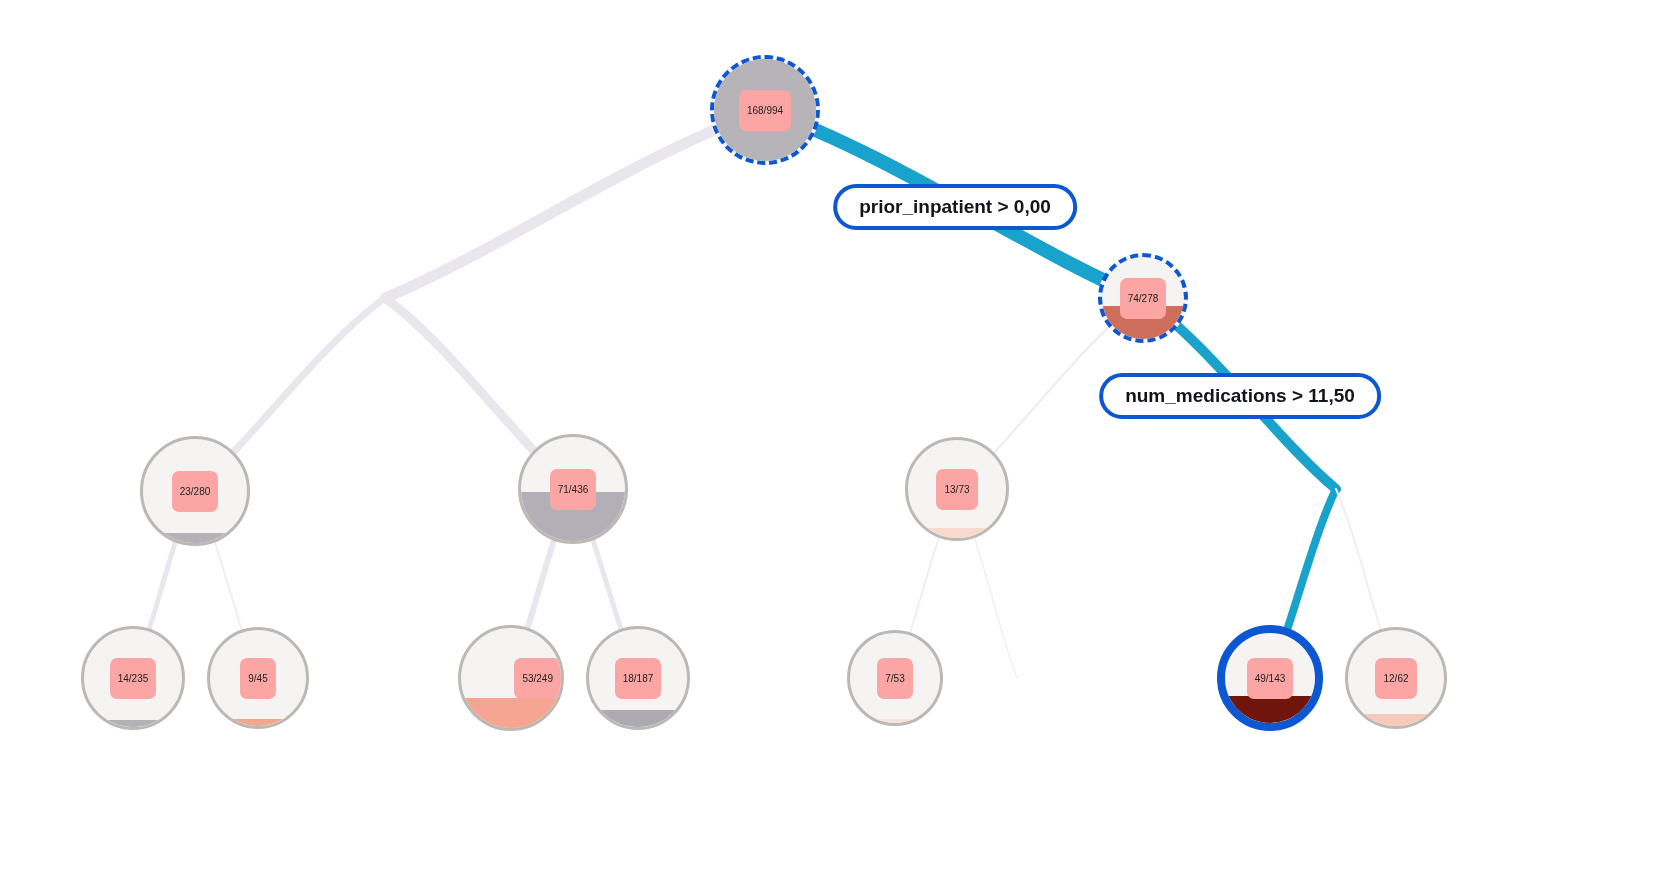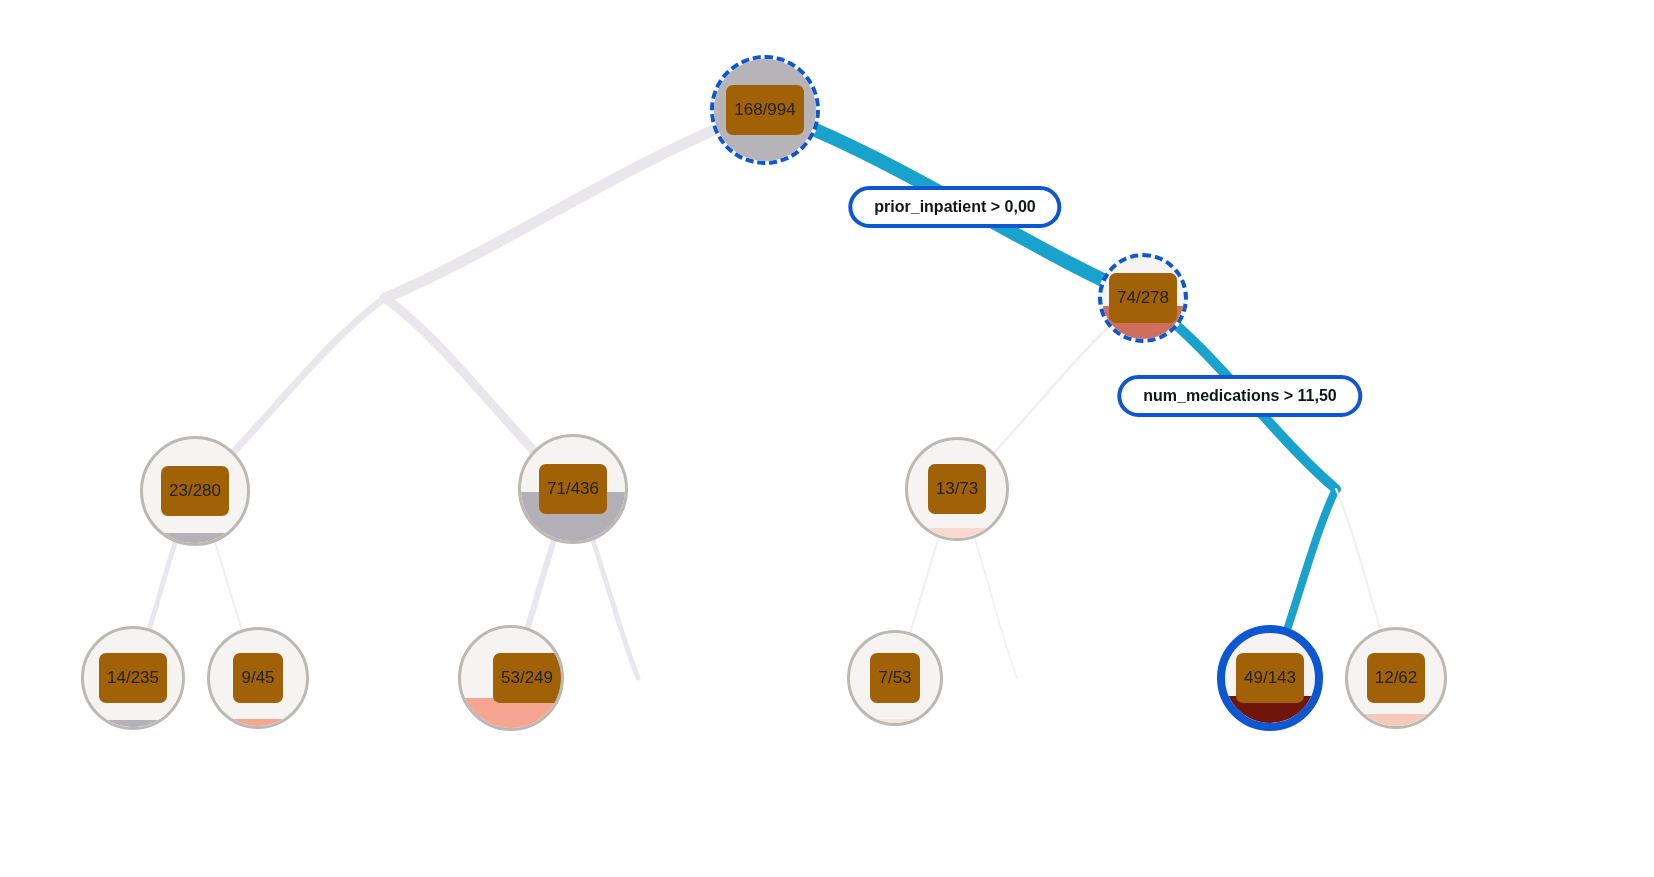--- a/index.html
+++ b/index.html
@@ -41,36 +41,36 @@
   }
   .node.default  { border: 3px solid #bcb8b4; }
   .node.path     { border: 4px dashed #0d57d2; }
   .node.selected { border: 8px solid #0d57d2; }
   .node .fill {
     position: absolute;
     left: 0; right: 0; bottom: 0;
   }
   .node-label {
     position: relative;
-    background: #a16207;
+    background: #fca5a5;
     border-radius: 7px;
     padding: 14px 8px;
-    font-size: 17px;
+    font-size: 10px;
     color: #222222;
     white-space: nowrap;
     line-height: 1.3;
   }
   .edge-label {
     position: absolute;
     transform: translate(-50%, -50%);
     background: #ffffff;
     border: 4px solid #0d57d2;
     border-radius: 26px;
     padding: 8px 22px;
-    font-size: 16px;
+    font-size: 19px;
     font-weight: 600;
     color: #10151c;
     white-space: nowrap;
     pointer-events: auto;
   }
 </style>
 </head>
 <body>
 
 <div id="canvas">
@@ -116,20 +116,24 @@
         <span class="node-label">14/235</span>
       </div>
       <div class="node default" style="left: 207px; top: 627px; width: 102px; height: 102px;">
         <div class="fill" style="height: 7%; background: rgb(243, 167, 142);"></div>
         <span class="node-label">9/45</span>
       </div>
       <div class="node default" style="left: 458px; top: 625px; width: 106px; height: 106px; justify-content: flex-end;">
         <div class="fill" style="height: 30%; background: rgb(246, 165, 146);"></div>
         <span class="node-label">53/249</span>
       </div>
+      <div class="node default" style="left: 586px; top: 626px; width: 104px; height: 104px;">
+        <div class="fill" style="height: 17%; background: rgb(173, 170, 178);"></div>
+        <span class="node-label">18/187</span>
+      </div>
       <div class="node default" style="left: 847px; top: 630px; width: 96px; height: 96px;">
         <div class="fill" style="height: 5%; background: rgb(248, 227, 218);"></div>
         <span class="node-label">7/53</span>
       </div>
       <div class="node selected" style="left: 1217px; top: 625px; width: 106px; height: 106px;">
         <div class="fill" style="height: 30%; background: rgb(111, 21, 12);"></div>
         <span class="node-label">49/143</span>
       </div>
       <div class="node default" style="left: 1345px; top: 627px; width: 102px; height: 102px;">
         <div class="fill" style="height: 12%; background: rgb(245, 202, 187);"></div>

